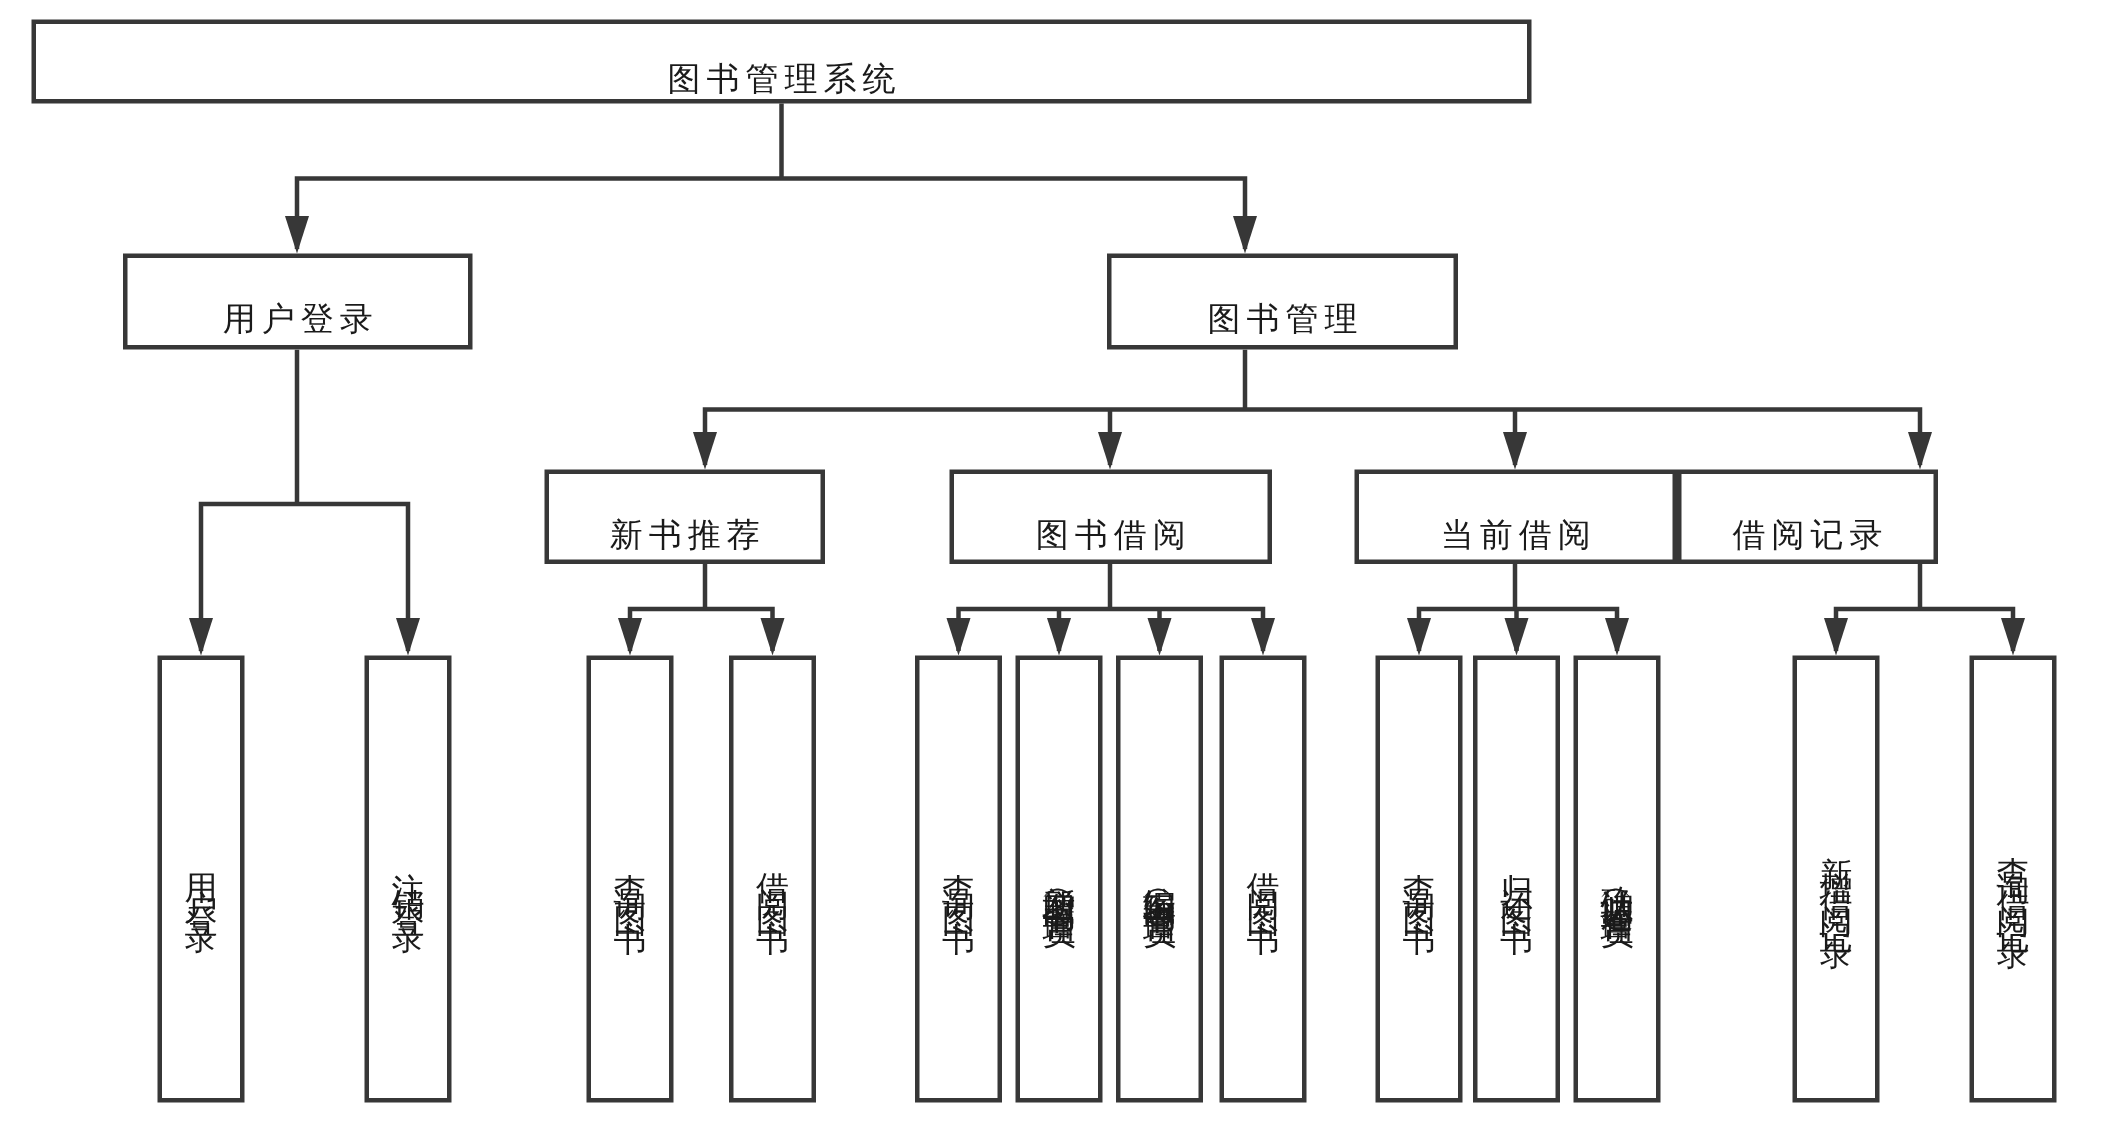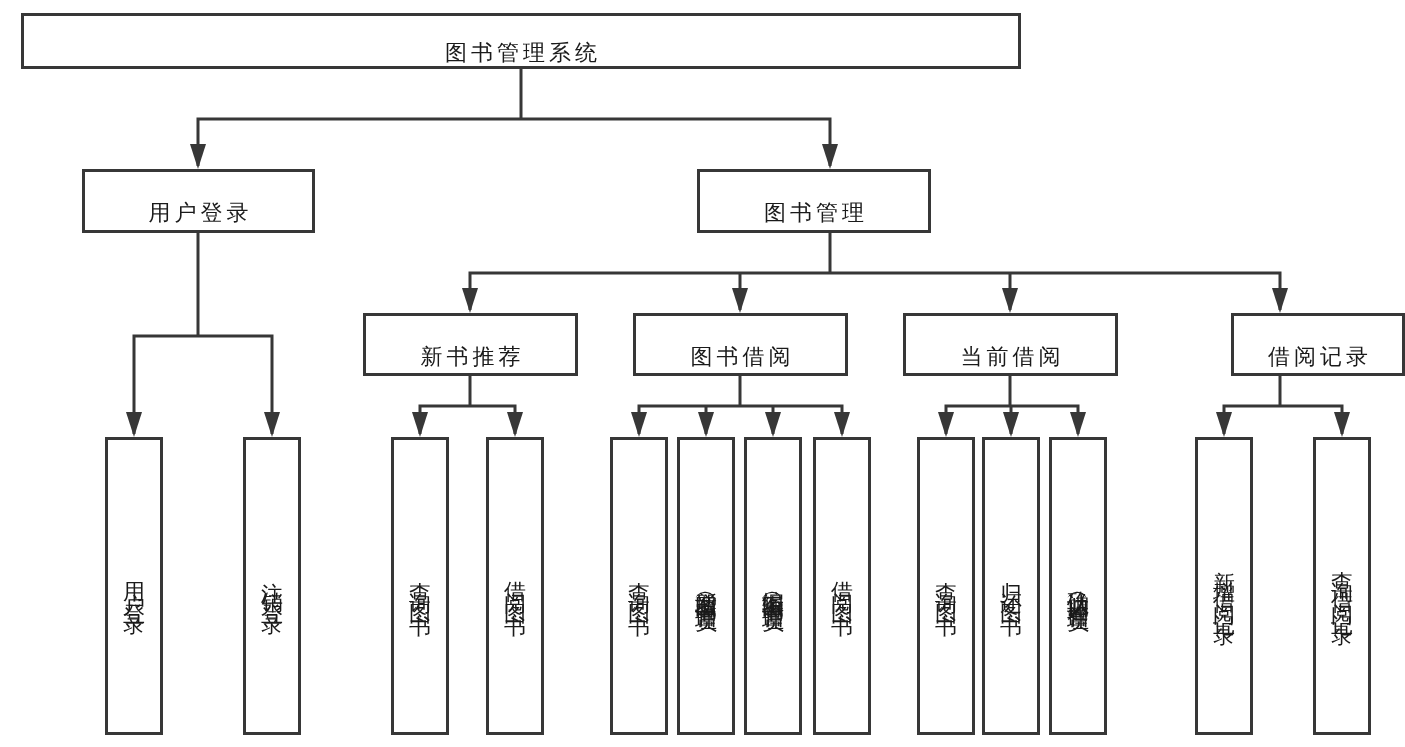--- a/index.html
+++ b/index.html
@@ -89,34 +89,34 @@
     </g>
   </svg>
 
   <div class="box" style="left:21px;top:13px;width:1000px;height:56px">
     <span class="htext">图书管理系统</span>
   </div>
 
   <div class="box" style="left:82px;top:169px;width:233px;height:64px">
     <span class="htext">用户登录</span>
   </div>
-  <div class="box" style="left:697px;top:169px;width:234px;height:64px">
+  <div class="box" style="left:738px;top:169px;width:234px;height:64px">
     <span class="htext">图书管理</span>
   </div>
 
-  <div class="box" style="left:363px;top:313px;width:215px;height:63px">
+  <div class="box" style="left:363px;top:313px;width:187px;height:63px">
     <span class="htext">新书推荐</span>
   </div>
   <div class="box" style="left:903px;top:313px;width:215px;height:63px">
     <span class="htext">当前借阅</span>
   </div>
   <div class="box" style="left:633px;top:313px;width:215px;height:63px">
     <span class="htext">图书借阅</span>
   </div>
-  <div class="box" style="left:1231px;top:313px;width:174px;height:63px">
+  <div class="box" style="left:1118px;top:313px;width:174px;height:63px">
     <span class="htext">借阅记录</span>
   </div>
 
   <div class="box" style="left:105px;top:437px;width:58px;height:298px">
     <span class="vtext">用户登录</span>
   </div>
   <div class="box" style="left:243px;top:437px;width:58px;height:298px">
     <span class="vtext">注销登录</span>
   </div>
 

